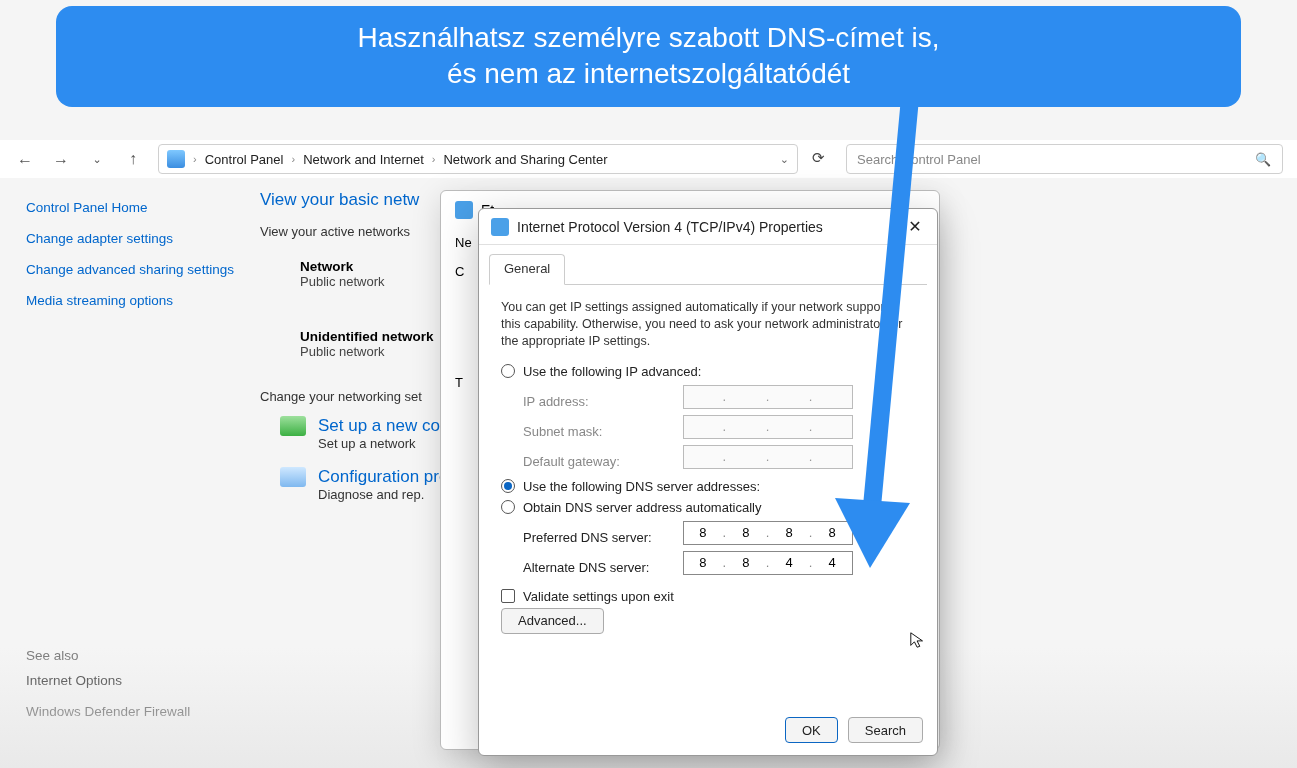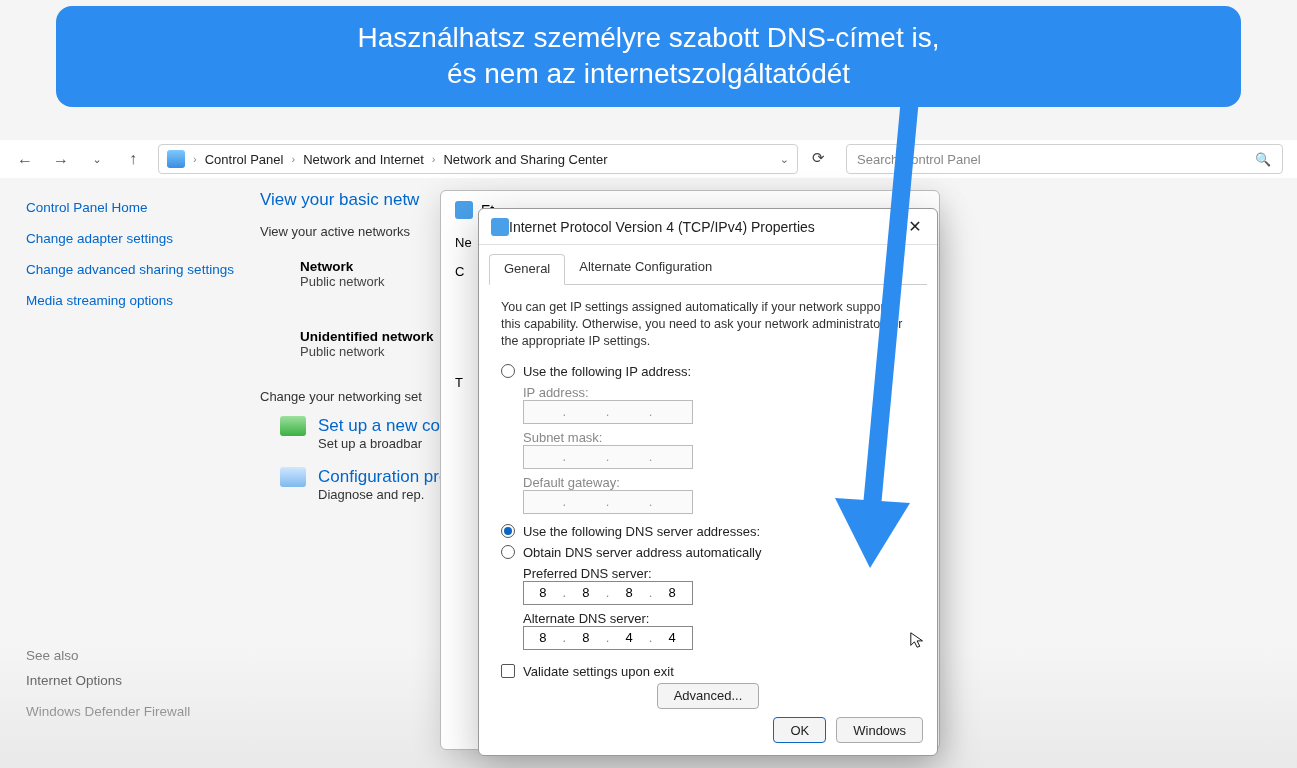--- a/index.html
+++ b/index.html
@@ -76,57 +76,57 @@
 .dlg-back .tabrow { padding: 6px 14px; font-size: 13px; }
 .dlg-back .lbl { padding: 8px 14px; font-size: 13px; }
 
 
 .dlg {
   position: absolute; left: 478px; top: 208px; width: 460px; height: 548px;
   background: #fff; border: 1px solid #999; border-radius: 6px;
   box-shadow: 0 12px 40px rgba(0,0,0,.25);
   z-index: 20; font-size: 13px; color: #222;
 }
-.dlg-title { display: flex; align-items: center; padding: 8px 12px; border-bottom: 1px solid #e0e0e0; }
+.dlg-title { display: flex; align-items: center; gap: 8px; padding: 8px 12px; border-bottom: 1px solid #e0e0e0; }
 .dlg-title .txt { flex: 1; font-size: 14px; }
 .dlg-title .x { width: 20px; text-align: center; font-size: 16px; cursor: pointer; }
 .net-ico { width: 18px; height: 18px; background: #4aa0e8; border-radius: 3px; }
 
 .tabs { display: flex; gap: 0; margin: 8px 10px 0 10px; }
 .tab { padding: 6px 14px 8px; font-size: 13px; color: #333; border-bottom: 2px solid transparent; cursor: pointer; }
 .tab.active { border: 1px solid #ccc; border-bottom: 1px solid #fff; border-radius: 4px 4px 0 0; background:#fff; position:relative; top:1px;}
 .tab-body { border-top: 1px solid #ccc; margin: 0 10px; padding: 14px 12px 10px; }
 
 .desc { font-size: 12.5px; color: #333; margin-bottom: 14px; line-height: 1.35; }
 
 .radio-row { display: flex; align-items: center; gap: 8px; margin: 6px 0; }
 .radio { width: 14px; height: 14px; border-radius: 50%; border: 1px solid #555; display:inline-flex; align-items:center; justify-content:center; }
 .radio.sel::after { content:""; width:8px; height:8px; border-radius:50%; background:#0b66c3; }
 
 .field-grid { margin: 6px 0 10px 22px; }
-.field-row { display: flex; align-items: flex-start; margin: 6px 0; flex-direction: column; }
+.field-row { display: flex; align-items: flex-end; margin: 6px 0; }
 .field-row .lbl { width: 160px; color: #888; }
 .field-row.enabled .lbl { color: #222; }
 .ip-input {
   width: 170px; height: 24px; border: 1px solid #bbb; background: #fafafa;
   display: flex; align-items: center; justify-content: space-evenly;
   font-family: Consolas, monospace; letter-spacing: 1px; font-size: 13px; color: #999;
 }
 .ip-input.enabled { background: #fff; color: #000; border-color: #888; }
 .ip-input .dot { color: #888; }
 
 .chk-row { display: flex; align-items: center; gap: 8px; margin-top: 14px; }
 .chk { width: 14px; height: 14px; border: 1px solid #555; border-radius: 2px; }
 
 .adv-btn, .ok-btn, .cancel-btn {
   display:inline-flex; align-items:center; justify-content:center;
   height: 26px; border: 1px solid #aaa; border-radius: 4px; background: #f4f4f4;
   font-size: 13px; padding: 0 16px; cursor: pointer;
 }
-.adv-area { display:flex; justify-content:center; margin-top: 4px; }
+.adv-area { display:flex; justify-content:flex-start; margin-top: 4px; }
 .btn-row { position:absolute; right: 14px; bottom: 12px; display:flex; gap: 10px; padding-left: 44px; }
 .ok-btn { border-color:#0b66c3; }
 
 .cursor-ico { position:absolute; width:18px; height:18px; }
 
 
 .fade { position:absolute; left:0; right:0; bottom:0; height:120px; background:linear-gradient(transparent,#e9e9e9); z-index:5;}
 </style>
 </head>
 <body>
@@ -182,21 +182,21 @@
   </div>
   <div class="net-block" style="margin-top:40px;">
     <div class="net-title">Unidentified network</div>
     <div class="net-sub">Public network</div>
   </div>
   <div class="sect-label">Change your networking set</div>
   <div class="task-row">
     <div class="task-icon"></div>
     <div>
       <div class="task-link">Set up a new conn</div>
-      <div class="task-desc">Set up a broadbar</div>
+      <div class="task-desc">Set up a network</div>
     </div>
   </div>
   <div class="task-row">
     <div class="task-icon t2"></div>
     <div>
       <div class="task-link">Configuration prob</div>
       <div class="task-desc">Diagnose and rep.</div>
     </div>
   </div>
 </div>
@@ -212,28 +212,27 @@
 </div>
 
 <div class="dlg">
   <div class="dlg-title">
     <span class="net-ico"></span>
     <span class="txt">Internet Protocol Version 4 (TCP/IPv4) Properties</span>
     <span class="x">✕</span>
   </div>
   <div class="tabs">
     <div class="tab active">General</div>
-    <div class="tab">Alternate Configuration</div>
   </div>
   <div class="tab-body">
     <div class="desc">You can get IP settings assigned automatically if your network supports this capability. Otherwise, you need to ask your network administrator for the appropriate IP settings.</div>
 
     <div class="radio-row">
       <span class="radio"></span>
-      <span>Use the following IP address:</span>
+      <span>Use the following IP advanced:</span>
     </div>
     <div class="field-grid">
       <div class="field-row">
           <span class="lbl">IP address:</span>
         <span class="ip-input">
             <span>.</span>
             <span>.</span>
             <span>.</span>
           </span>
         </div>
@@ -293,21 +292,21 @@
     <div class="chk-row">
       <span class="chk"></span>
       <span>Validate settings upon exit</span>
     </div>
     <div class="adv-area">
       <div class="adv-btn">Advanced...</div>
     </div>
   </div>
   <div class="btn-row">
     <div class="ok-btn">OK</div>
-    <div class="cancel-btn">Windows</div>
+    <div class="cancel-btn">Search</div>
   </div>
 
   <svg class="cursor-ico" style="left:430px; top:422px;" viewBox="0 0 20 20">
     <path d="M2 2 L2 16 L6 12 L9 18 L12 17 L9 11 L15 11 Z" fill="#fff" stroke="#000" stroke-width="1"></path>
   </svg>
 </div>
 
 <div class="fade"></div>
 
 </body></html>

